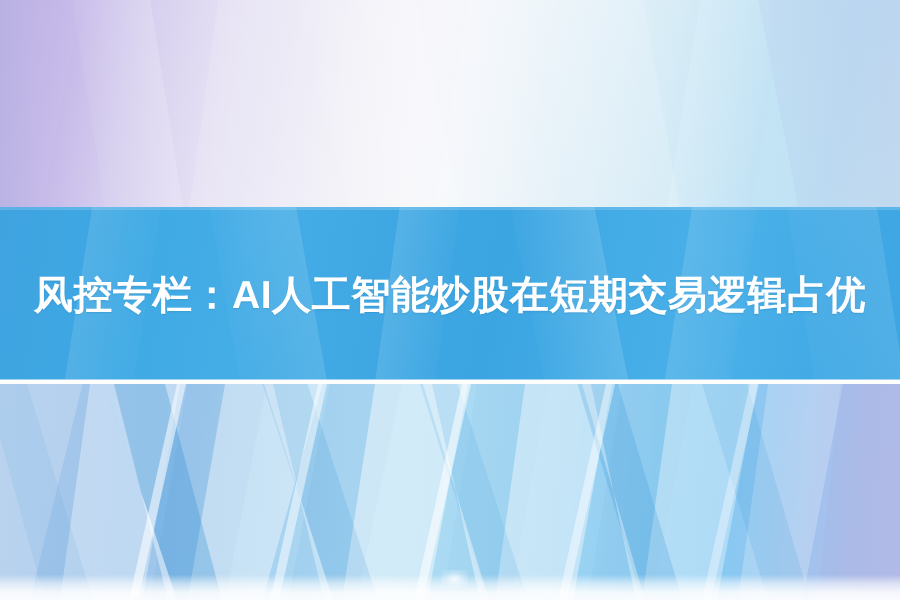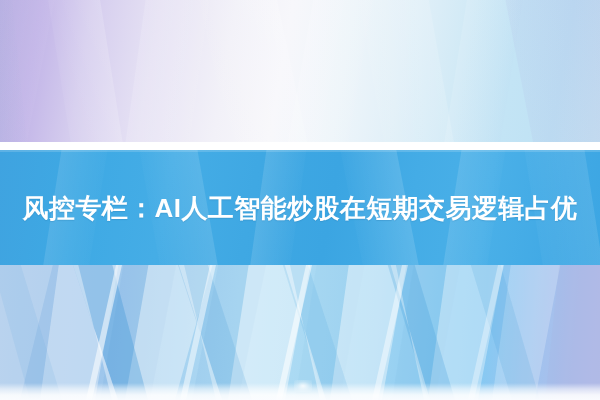--- a/index.html
+++ b/index.html
@@ -95,21 +95,21 @@
     height: 12px;
     background: radial-gradient(ellipse at center,
         rgba(255,255,255,0.85) 0%,
         rgba(255,255,255,0.25) 55%,
         rgba(255,255,255,0) 100%);
   }
 
   
   .band {
     position: absolute;
-    left: 0; top: 150px;
+    left: 0; top: 138px;
     width: 600px;
     height: 115px;
     overflow: hidden;
     background: linear-gradient(100deg,
         #3fa3e0 0%,
         #3ea9e4 14%,
         #45ade6 28%,
         #3fa8e3 42%,
         #3ba5e2 55%,
         #44ace6 68%,

